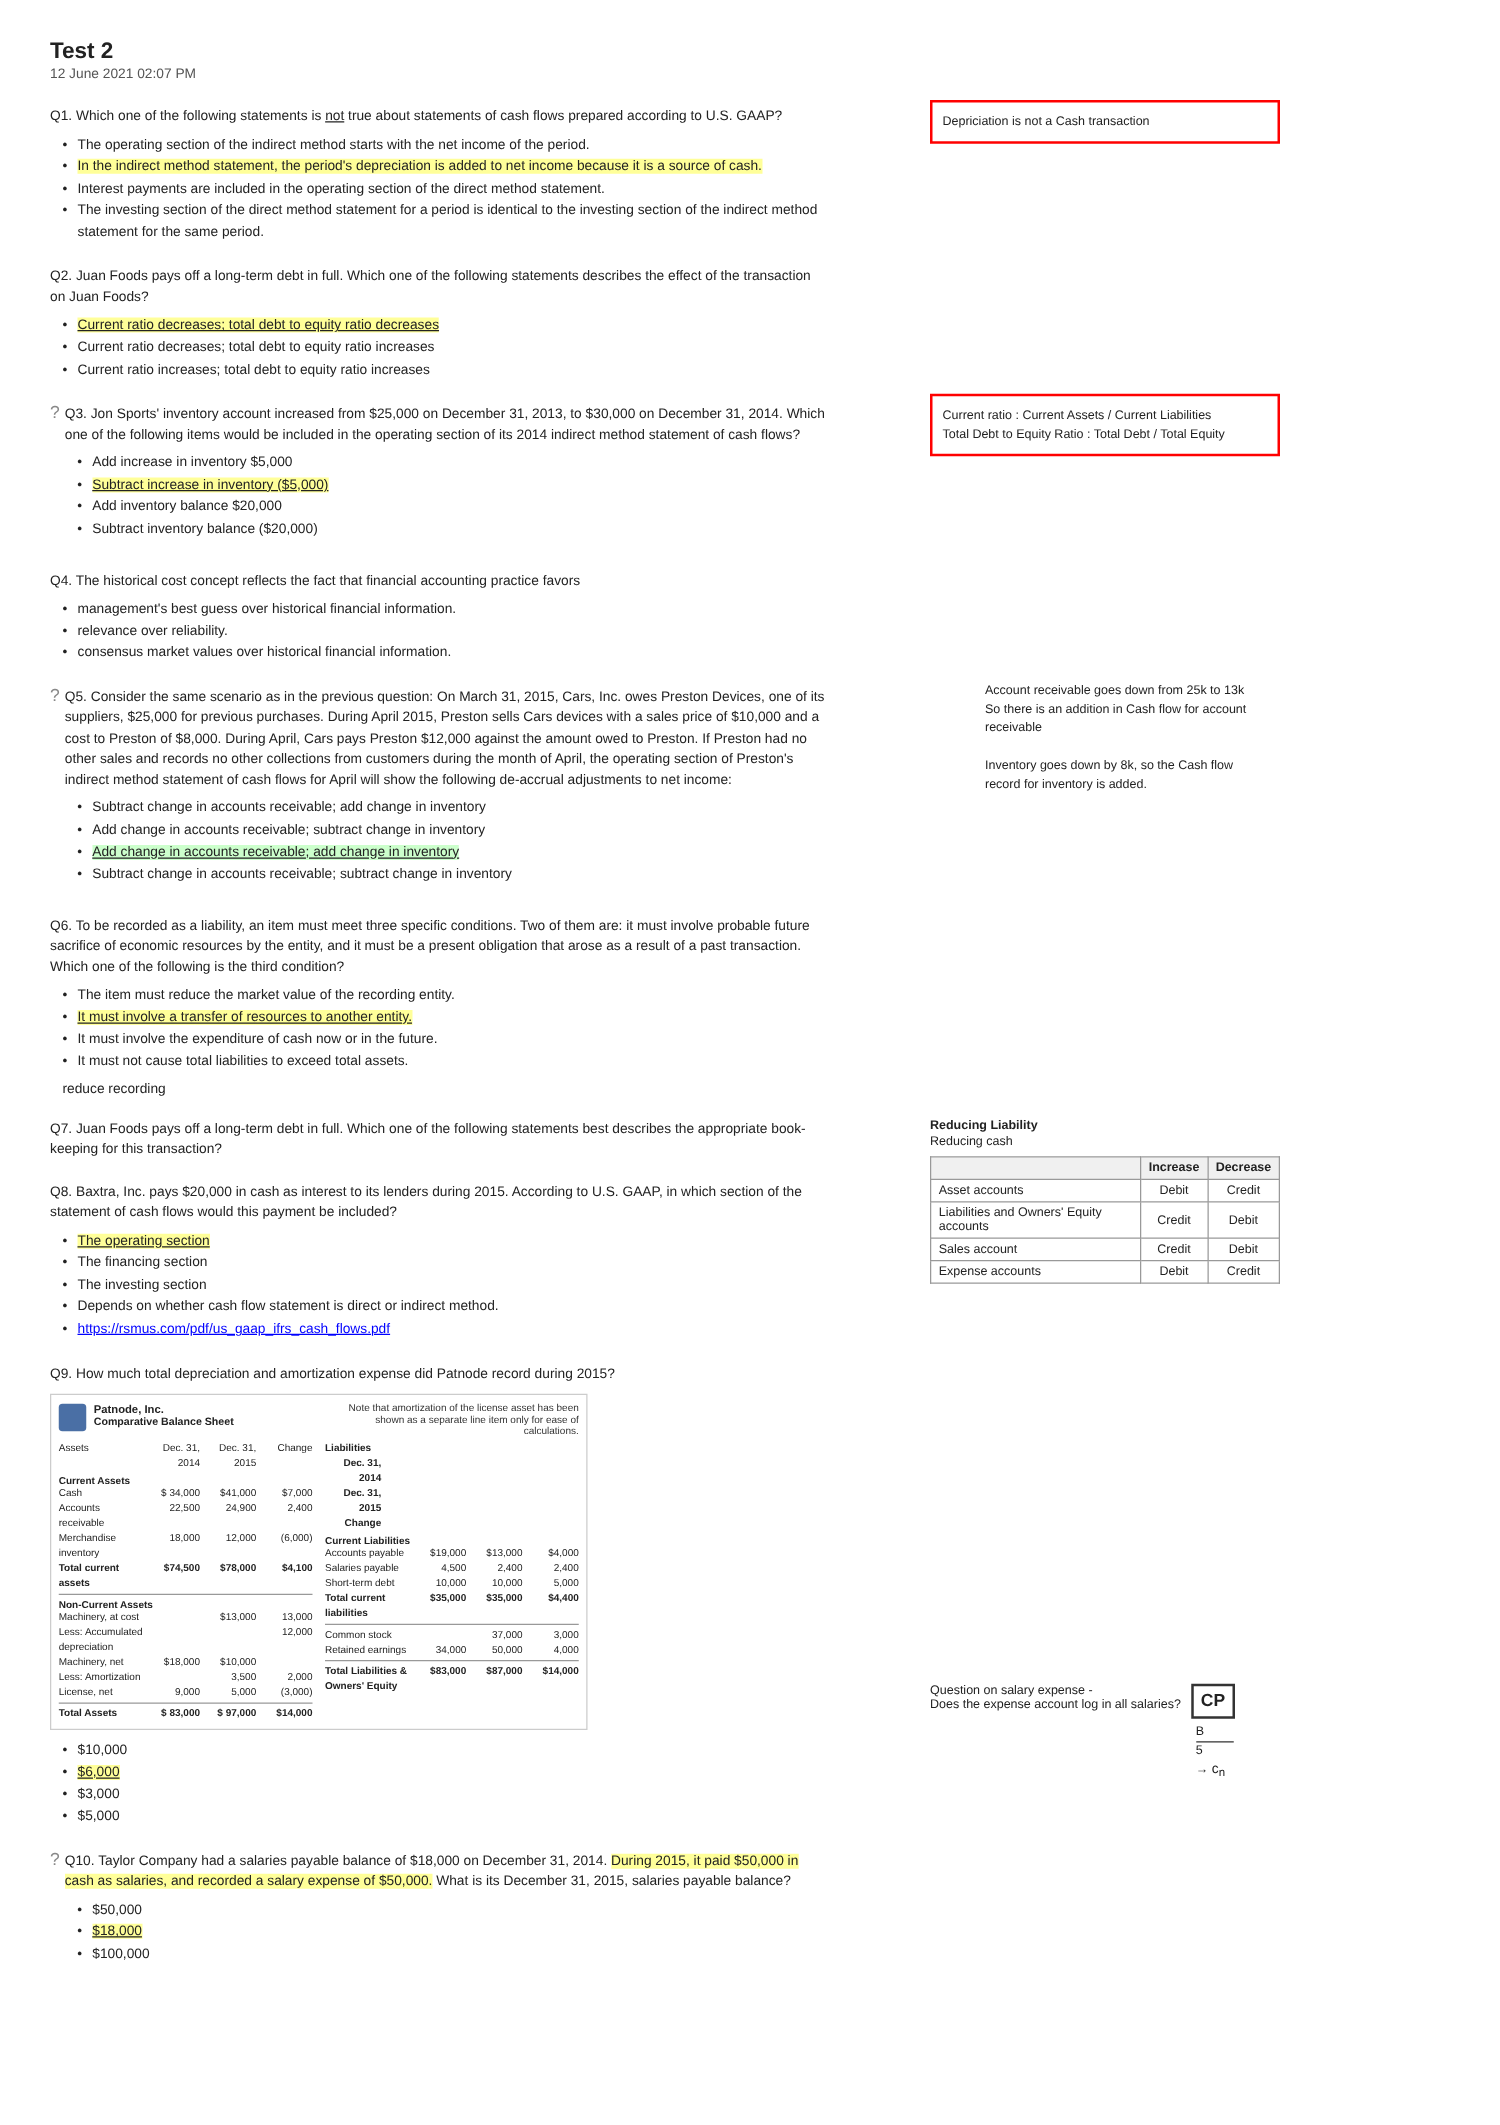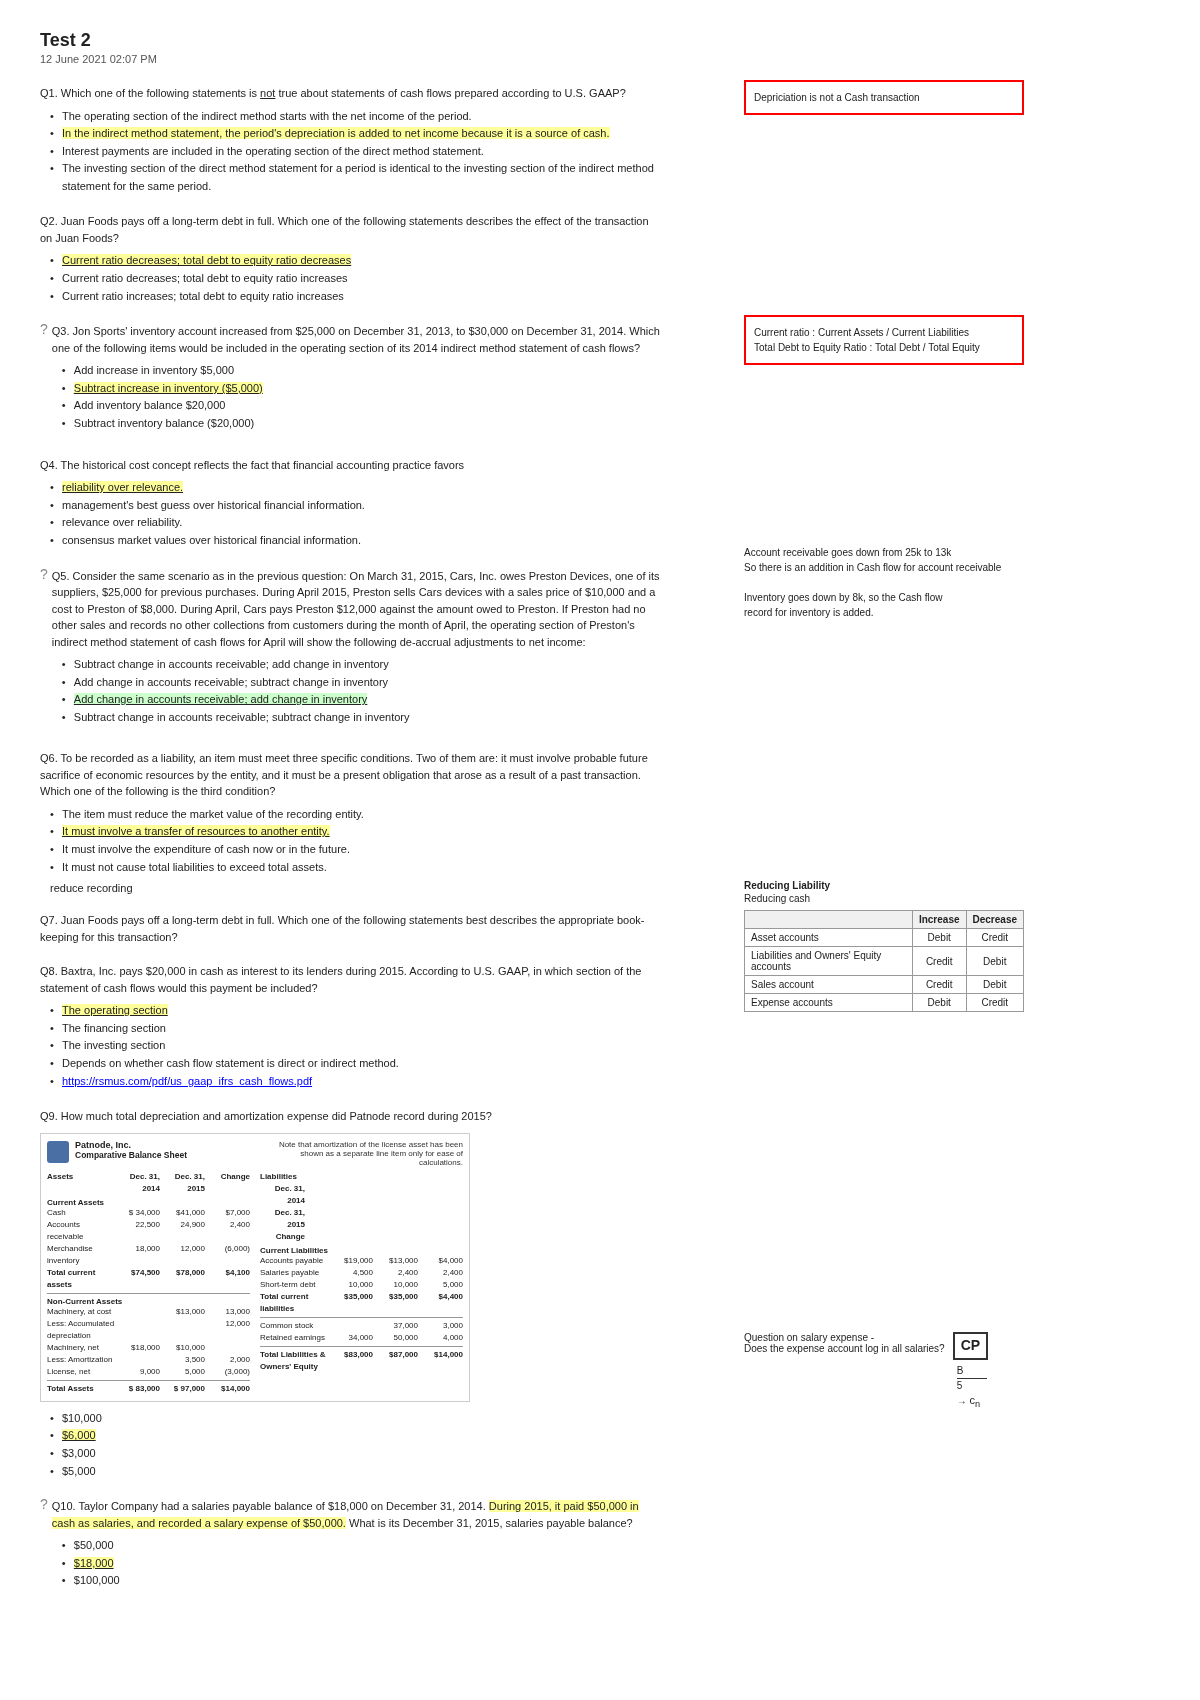--- a/index.html
+++ b/index.html
@@ -217,21 +217,20 @@
           </ul>
         </div>
       </div>
     </div>
 
     <div class="question-block">
       <div class="question-text">
         Q4. The historical cost concept reflects the fact that financial accounting practice favors
       </div>
       <ul class="bullet-list">
-        <li><span style="text-decoration:underline;background:#ffff99;">reliability over relevance.</span></li>
         <li>management's best guess over historical financial information.</li>
         <li>relevance over reliability.</li>
         <li>consensus market values over historical financial information.</li>
       </ul>
     </div>
 
     <div class="question-block">
       <div style="display:flex;align-items:flex-start;">
         <span style="font-size:14px;color:#888;margin-right:4px;margin-top:-2px;">?</span>
         <div>
@@ -295,21 +294,21 @@
                 <div class="bs-title">Comparative Balance Sheet</div>
               </div>
             </div>
           </div>
           <div class="bs-note">Note that amortization of the license asset has been shown as a separate line item only for ease of calculations.</div>
         </div>
 
         <div class="bs-grid">
 
           <div class="bs-col">
-            <div class="bs-row" style="font-weight:bold;font-size:8px;">
+            <div class="bs-row" style="font-weight:normal;font-size:8px;">
               <span class="label">Assets</span>
               <span class="val">Dec. 31, 2014</span>
               <span class="val">Dec. 31, 2015</span>
               <span class="val">Change</span>
             </div>
             <div class="bs-section-title">Current Assets</div>
             <div class="bs-row">
                 <span class="label">Cash</span>
                 <span class="val">$ 34,000</span>
                 <span class="val">$41,000</span>
@@ -464,21 +463,21 @@
       </div>
     </div>
 
     <div style="margin-bottom:180px;">
       <div class="sidebar-box">
         <div>Current ratio : Current Assets / Current Liabilities</div>
         <div>Total Debt to Equity Ratio : Total Debt / Total Equity</div>
       </div>
     </div>
 
-    <div style="margin-bottom: 260px;">
+    <div style="margin-bottom: 260px; margin-left: 44px;">
       <div class="sidebar-note">
         <div>Account receivable goes down from 25k to 13k</div>
         <div>So there is an addition in Cash flow for account receivable</div>
         <br>
         <div>Inventory goes down by 8k, so the Cash flow</div>
         <div>record for inventory is added.</div>
       </div>
     </div>
 
     <div style="margin-bottom: 320px;">

